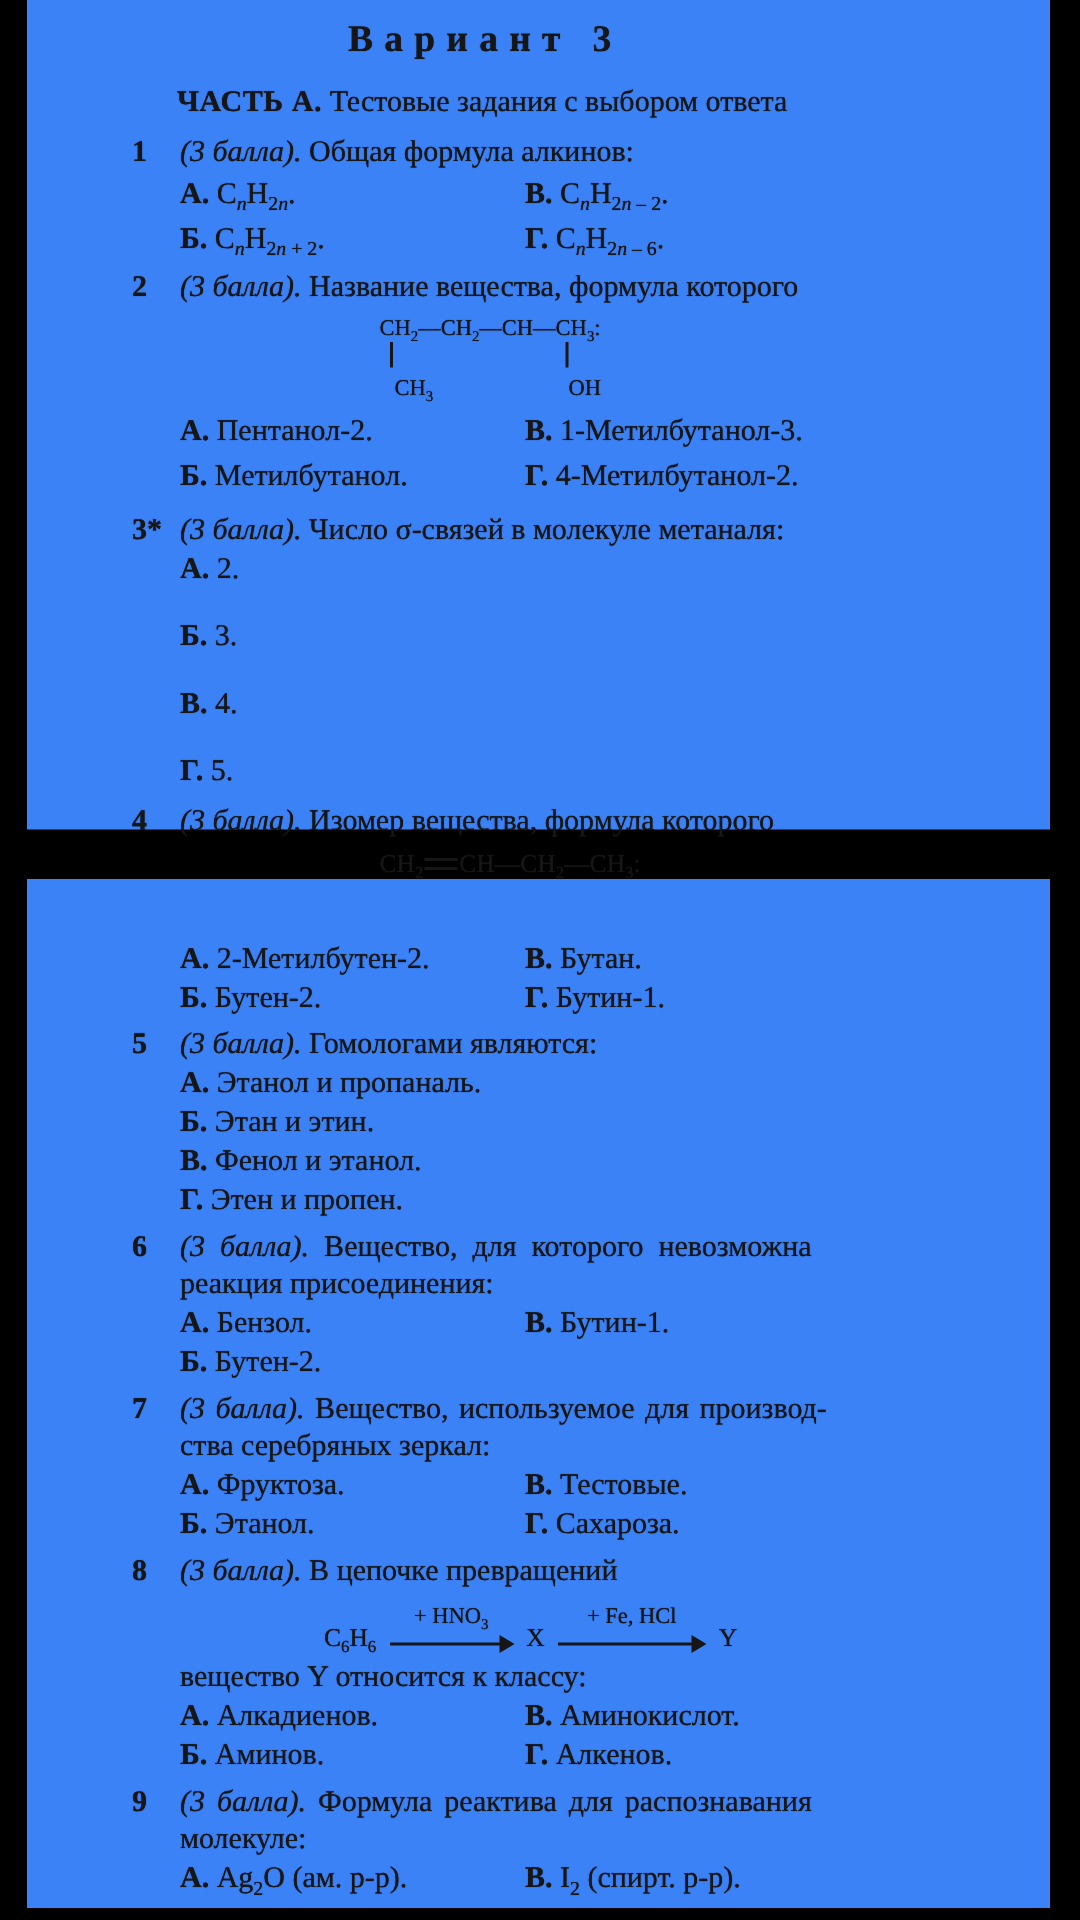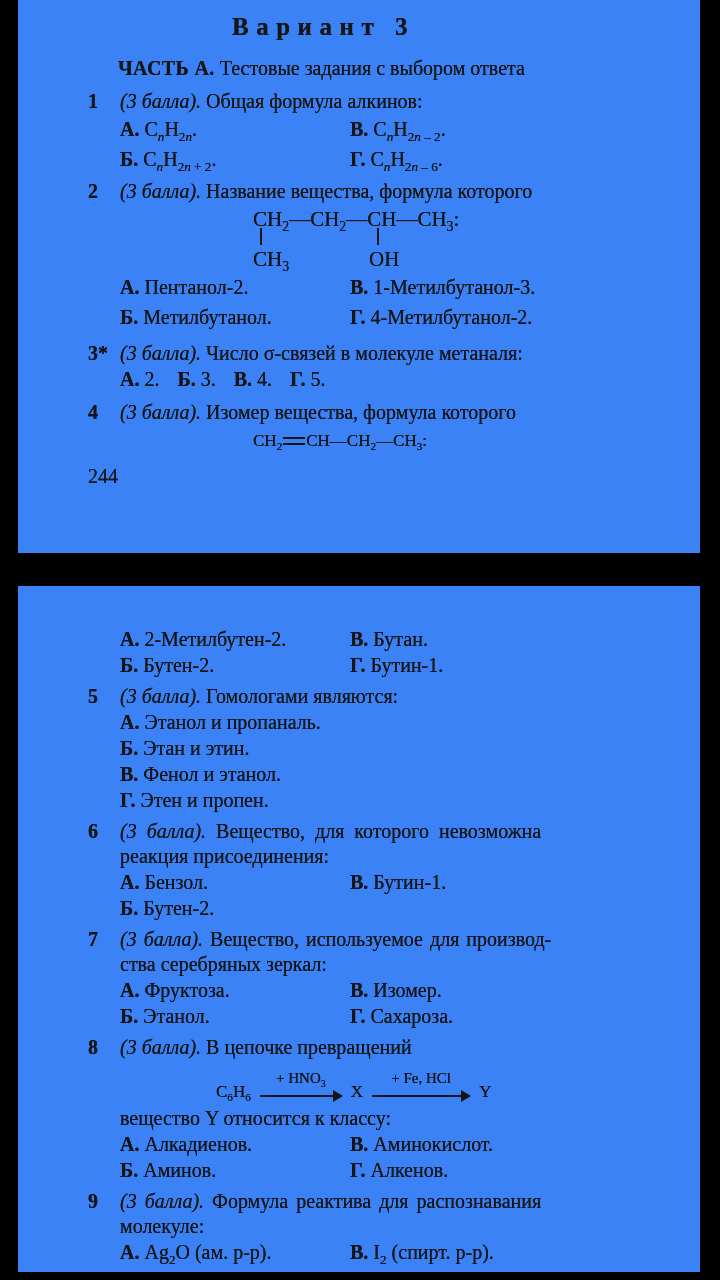--- a/index.html
+++ b/index.html
@@ -48,38 +48,38 @@
     display:grid; grid-template-columns:230px auto;
     margin-left:102px; line-height:30px;
   }
   .page2 .opts { line-height:26px; }
   .opts-list { margin-left:102px; line-height:26px; }
   .olet { font-weight:bold; }
 
   sub { font-size:66%; line-height:0; }
 
   
-  .sf { margin-left:235px; margin-top:2px; width:max-content; font-size:21px; }
+  .sf { margin-left:235px; margin-top:2px; width:max-content; font-size:15px; }
   .sf-top { line-height:26px; display:block; }
   .sf-bars { position:relative; height:14px; display:block; }
   .vbar { position:absolute; top:-4px; width:2px; height:17px; background:#161616; }
   .vb1 { left:7px; } .vb2 { left:124px; }
-  .sf-bot { position:relative; height:26px; line-height:26px; display:block; }
+  .sf-bot { position:relative; height:26px; line-height:26px; display:block;margin-left:10px; }
   .sf-oh { position:absolute; left:116px; top:0; }
 
   
   .formula-line { margin-left:235px; margin-top:2px; font-size:17px; line-height:28px; width:max-content; }
   .dbond {
     display:inline-block; width:22px; height:8px; box-sizing:border-box;
     border-top:2px solid #161616; border-bottom:2px solid #161616;
     vertical-align:middle; margin:0 1px 3px 1px;
   }
 
   
-  .ansrow { display:flex; gap:18px; margin-left:102px; line-height:27px; }
+  .ansrow { display:flex; gap:18px; margin-left:102px; line-height:27px;flex-direction:column; }
 
   .pagenum { margin-left:70px; margin-top:8px; line-height:26px; }
 
   
   .rxn { display:flex; align-items:flex-end; margin-left:198px; margin-top:4px; height:42px; }
   .rform { font-size:17px; line-height:28px;margin-top:37px; }
   .arrow { position:relative; display:inline-block; height:36px; margin:0 9px; }
   .arrow1 { width:82px; } .arrow2 { width:98px; }
   .alabel {
     position:absolute; top:0; left:50%; transform:translateX(-50%);
@@ -199,21 +199,21 @@
 
   <div class="q mt6">
     <span class="qnum">7</span>
     <span class="qbody">
       <span class="line sp2"><span class="score">(3 балла).</span> <span>Вещество, используемое для производ-</span></span>
       <span class="line">ства серебряных зеркал:</span>
     </span>
   </div>
   <div class="opts">
     <span class="opt"><b class="olet">А.</b> <span>Фруктоза.</span></span>
-    <span class="opt"><b class="olet">В.</b> <span>Изомер.</span></span>
+    <span class="opt"><b class="olet">В.</b> <span>Тестовые.</span></span>
     <span class="opt"><b class="olet">Б.</b> <span>Этанол.</span></span>
     <span class="opt"><b class="olet">Г.</b> <span>Сахароза.</span></span>
   </div>
 
   <div class="q mt6">
     <span class="qnum">8</span>
     <span class="qbody"><span class="score">(3 балла).</span> <span>В цепочке превращений</span></span>
   </div>
   <div class="rxn">
     <span class="rform"><span>C</span><sub>6</sub><span>H</span><sub>6</sub></span>

